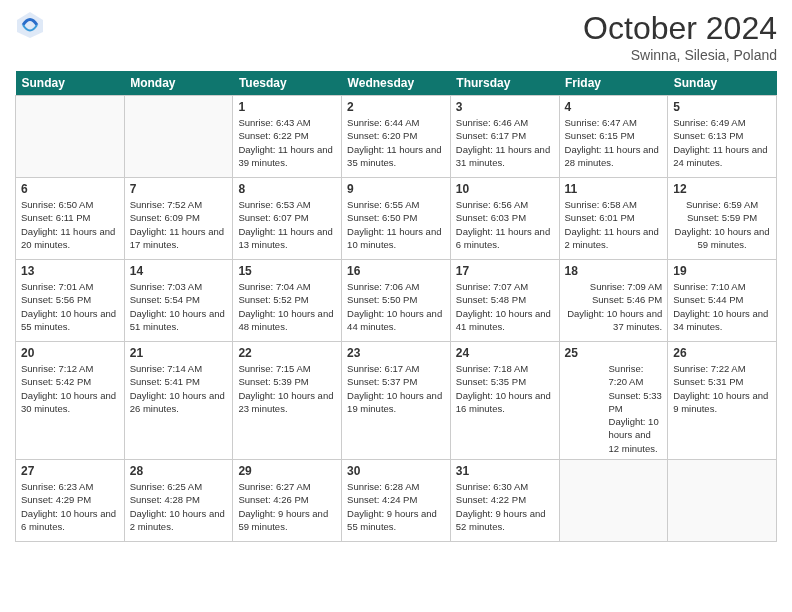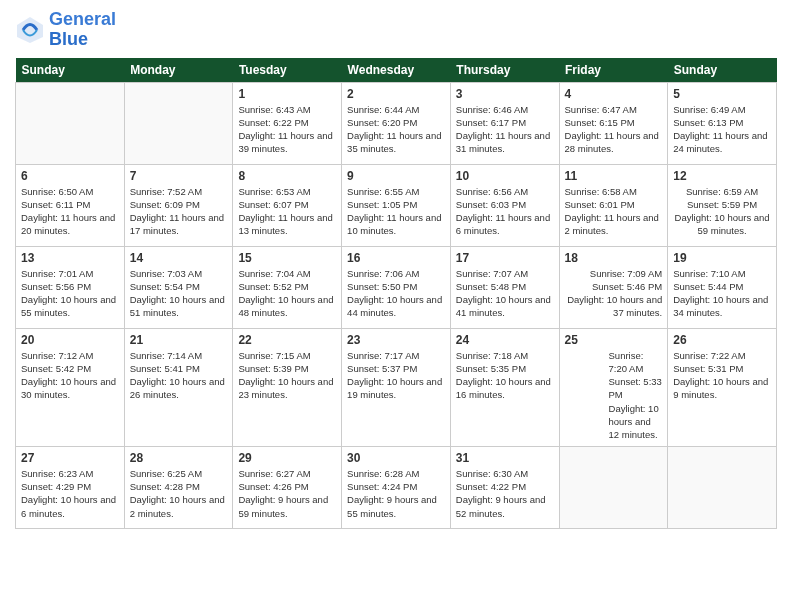--- a/index.html
+++ b/index.html
@@ -51,21 +51,21 @@
     .subtitle {
       font-size: 14px;
       color: #555;
     }
     table {
       width: 100%;
       border-collapse: collapse;
       table-layout: fixed;
     }
     th {
-      background-color: #14532d;
+      background-color: #0f766e;
       color: #fff;
       text-align: left;
       padding: 5px 6px;
       font-size: 12px;
       font-weight: bold;
     }
     td {
       border: 1px solid #ccc;
       vertical-align: top;
       padding: 4px 5px;
@@ -92,24 +92,24 @@
 <body>
 
 <div class="page">
   <div class="header">
     <div class="logo">
       <svg class="logo-icon" viewBox="0 0 30 30">
         <polygon points="15,2 28,10 28,22 15,28 2,22 2,10" fill="#2a6dc9" opacity="0.15"></polygon>
         <path d="M8,15 Q15,4 22,15" stroke="#2a6dc9" stroke-width="3" fill="none"></path>
         <path d="M8,15 Q15,26 22,15" stroke="#3a9ad9" stroke-width="2" fill="none"></path>
       </svg>
-      <div class="logo-text">
-        <div><span>General</span></div>
-        <div style="color:#2a6dc9;">Blue</div>
-      </div>
+    </div>
+    <div class="title-block">
+      <div class="month-title">October 2024</div>
+      <div class="subtitle">Swinna, Silesia, Poland</div>
     </div>
   </div>
 
   <table>
     <thead>
       <tr>
         <th>Sunday</th>
         <th>Monday</th>
         <th>Tuesday</th>
         <th>Wednesday</th>
@@ -168,21 +168,21 @@
           </td>
           <td>
             <span class="day-num">8</span>
             <div class="day-info" style="white-space: pre-line;">Sunrise: 6:53 AM
 Sunset: 6:07 PM
 Daylight: 11 hours and 13 minutes.</div>
           </td>
           <td>
             <span class="day-num">9</span>
             <div class="day-info" style="white-space: pre-line;">Sunrise: 6:55 AM
-Sunset: 1:05 PM
+Sunset: 6:50 PM
 Daylight: 11 hours and 10 minutes.</div>
           </td>
           <td>
             <span class="day-num">10</span>
             <div class="day-info" style="white-space: pre-line;">Sunrise: 6:56 AM
 Sunset: 6:03 PM
 Daylight: 11 hours and 6 minutes.</div>
           </td>
           <td>
             <span class="day-num">11</span>
@@ -255,21 +255,21 @@
 Daylight: 10 hours and 26 minutes.</div>
           </td>
           <td>
             <span class="day-num">22</span>
             <div class="day-info" style="white-space: pre-line;">Sunrise: 7:15 AM
 Sunset: 5:39 PM
 Daylight: 10 hours and 23 minutes.</div>
           </td>
           <td>
             <span class="day-num">23</span>
-            <div class="day-info" style="white-space: pre-line;">Sunrise: 7:17 AM
+            <div class="day-info" style="white-space: pre-line;">Sunrise: 6:17 AM
 Sunset: 5:37 PM
 Daylight: 10 hours and 19 minutes.</div>
           </td>
           <td>
             <span class="day-num">24</span>
             <div class="day-info" style="white-space: pre-line;">Sunrise: 7:18 AM
 Sunset: 5:35 PM
 Daylight: 10 hours and 16 minutes.</div>
           </td>
           <td>

